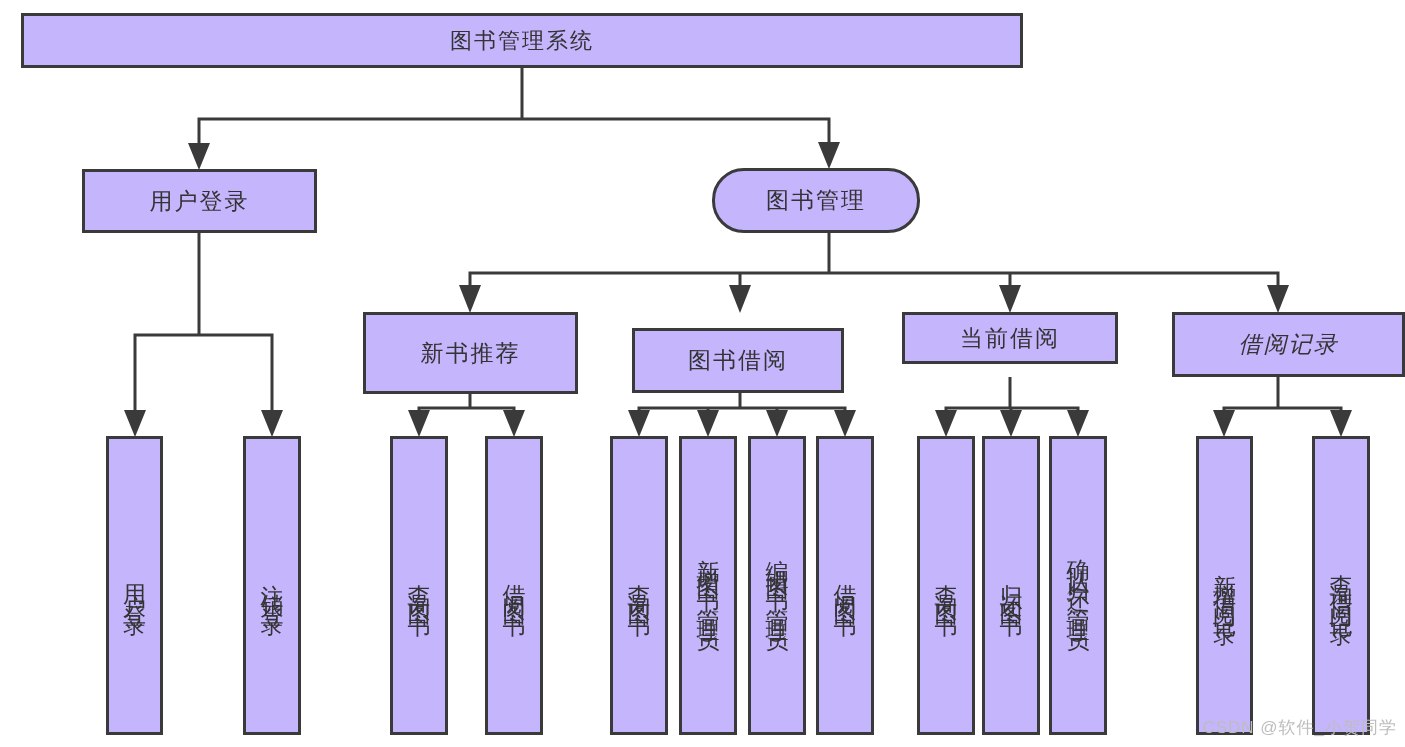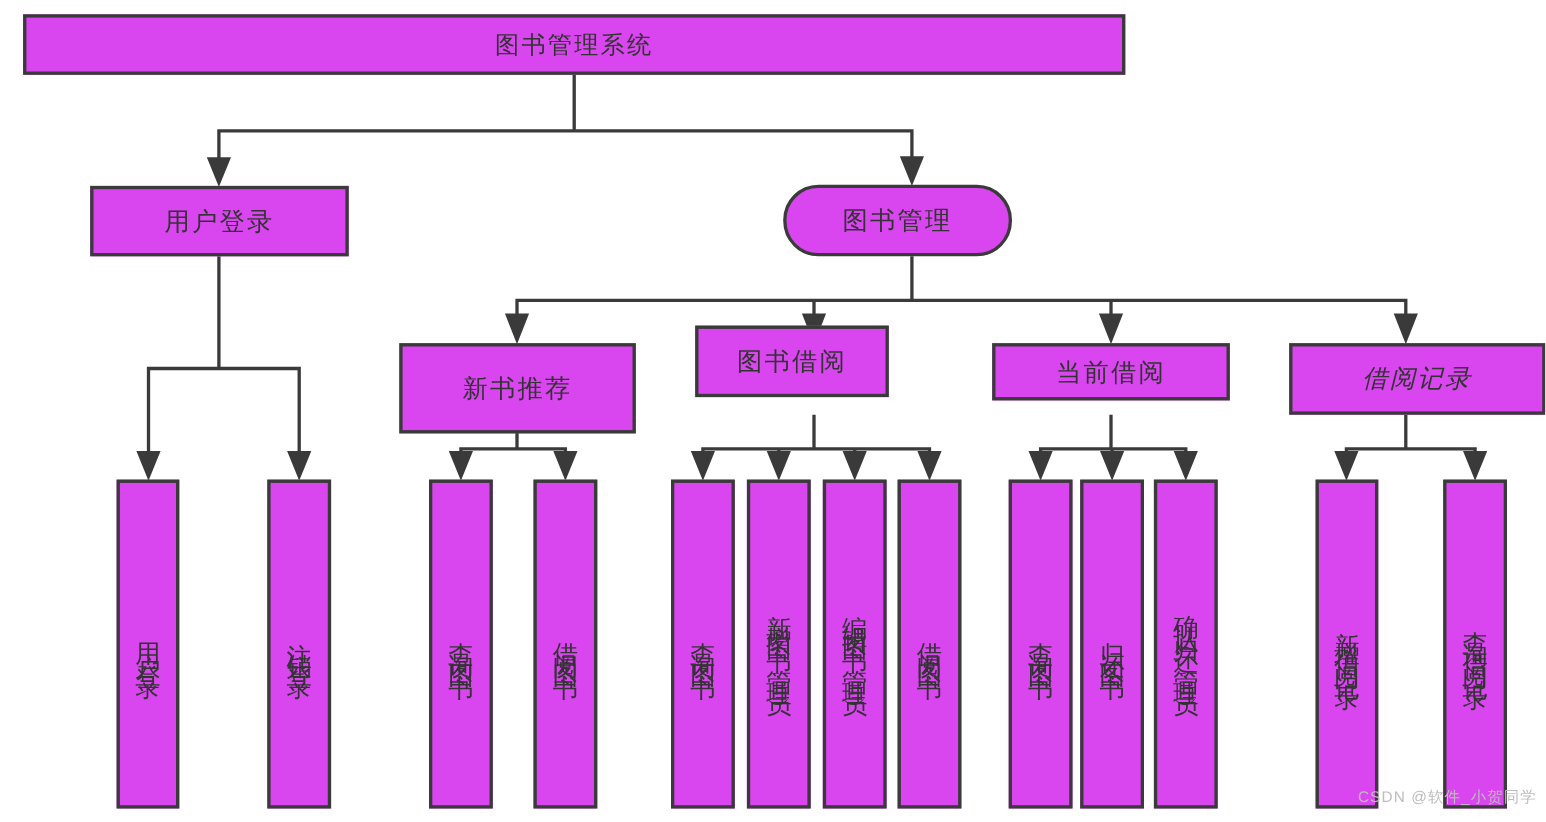--- a/index.html
+++ b/index.html
@@ -15,21 +15,21 @@
   .connectors {
     position: absolute;
     left: 0; top: 0;
     width: 1405px;
     height: 747px;
   }
   .box {
     position: absolute;
     box-sizing: border-box;
     border: 3px solid #3a3a3a;
-    background: #d946ef;
+    background: #c4b5fd;
     display: flex;
     align-items: center;
     justify-content: center;
   }
   .hlabel {
     font-size: 23px;
     letter-spacing: 2px;
     color: #333333;
     white-space: nowrap;
   }
@@ -41,32 +41,32 @@
     font-size: 23px;
     letter-spacing: 10px;
     color: #333333;
     line-height: 1;
   }
   .watermark {
     position: absolute;
     left: 1185px;
     top: 716px;
     width: 212px;
-    font-size: 14px;
+    font-size: 17px;
     color: #bdbdbd;
     letter-spacing: 1px;
     white-space: nowrap;
     text-align: right;
   }
   
   .n-root   { left: 21px;  top: 13px;  width: 1002px; height: 55px; }
   .n-login  { left: 82px;  top: 169px; width: 235px;  height: 64px; }
   .n-mgmt   { left: 712px; top: 168px; width: 208px;  height: 65px; border-radius: 32px; }
   .n-newrec { left: 363px; top: 312px; width: 215px;  height: 82px; }
-  .n-borrow { left: 632px; top: 296px; width: 176px;  height: 65px; }
+  .n-borrow { left: 632px; top: 328px; width: 212px;  height: 65px; }
   .n-curr   { left: 902px; top: 312px; width: 216px;  height: 52px; }
   .n-record { left: 1172px;top: 312px; width: 233px;  height: 65px; font-style: italic; }
   .leaf { top: 436px; height: 299px; width: 58px; }
   .l-userlogin  { left: 106px;  width: 57px; }
   .l-logout     { left: 243px; }
   .l-nq         { left: 390px; }
   .l-nb         { left: 485px; }
   .l-bq         { left: 610px; }
   .l-badd       { left: 679px; }
   .l-bedit      { left: 748px; }

